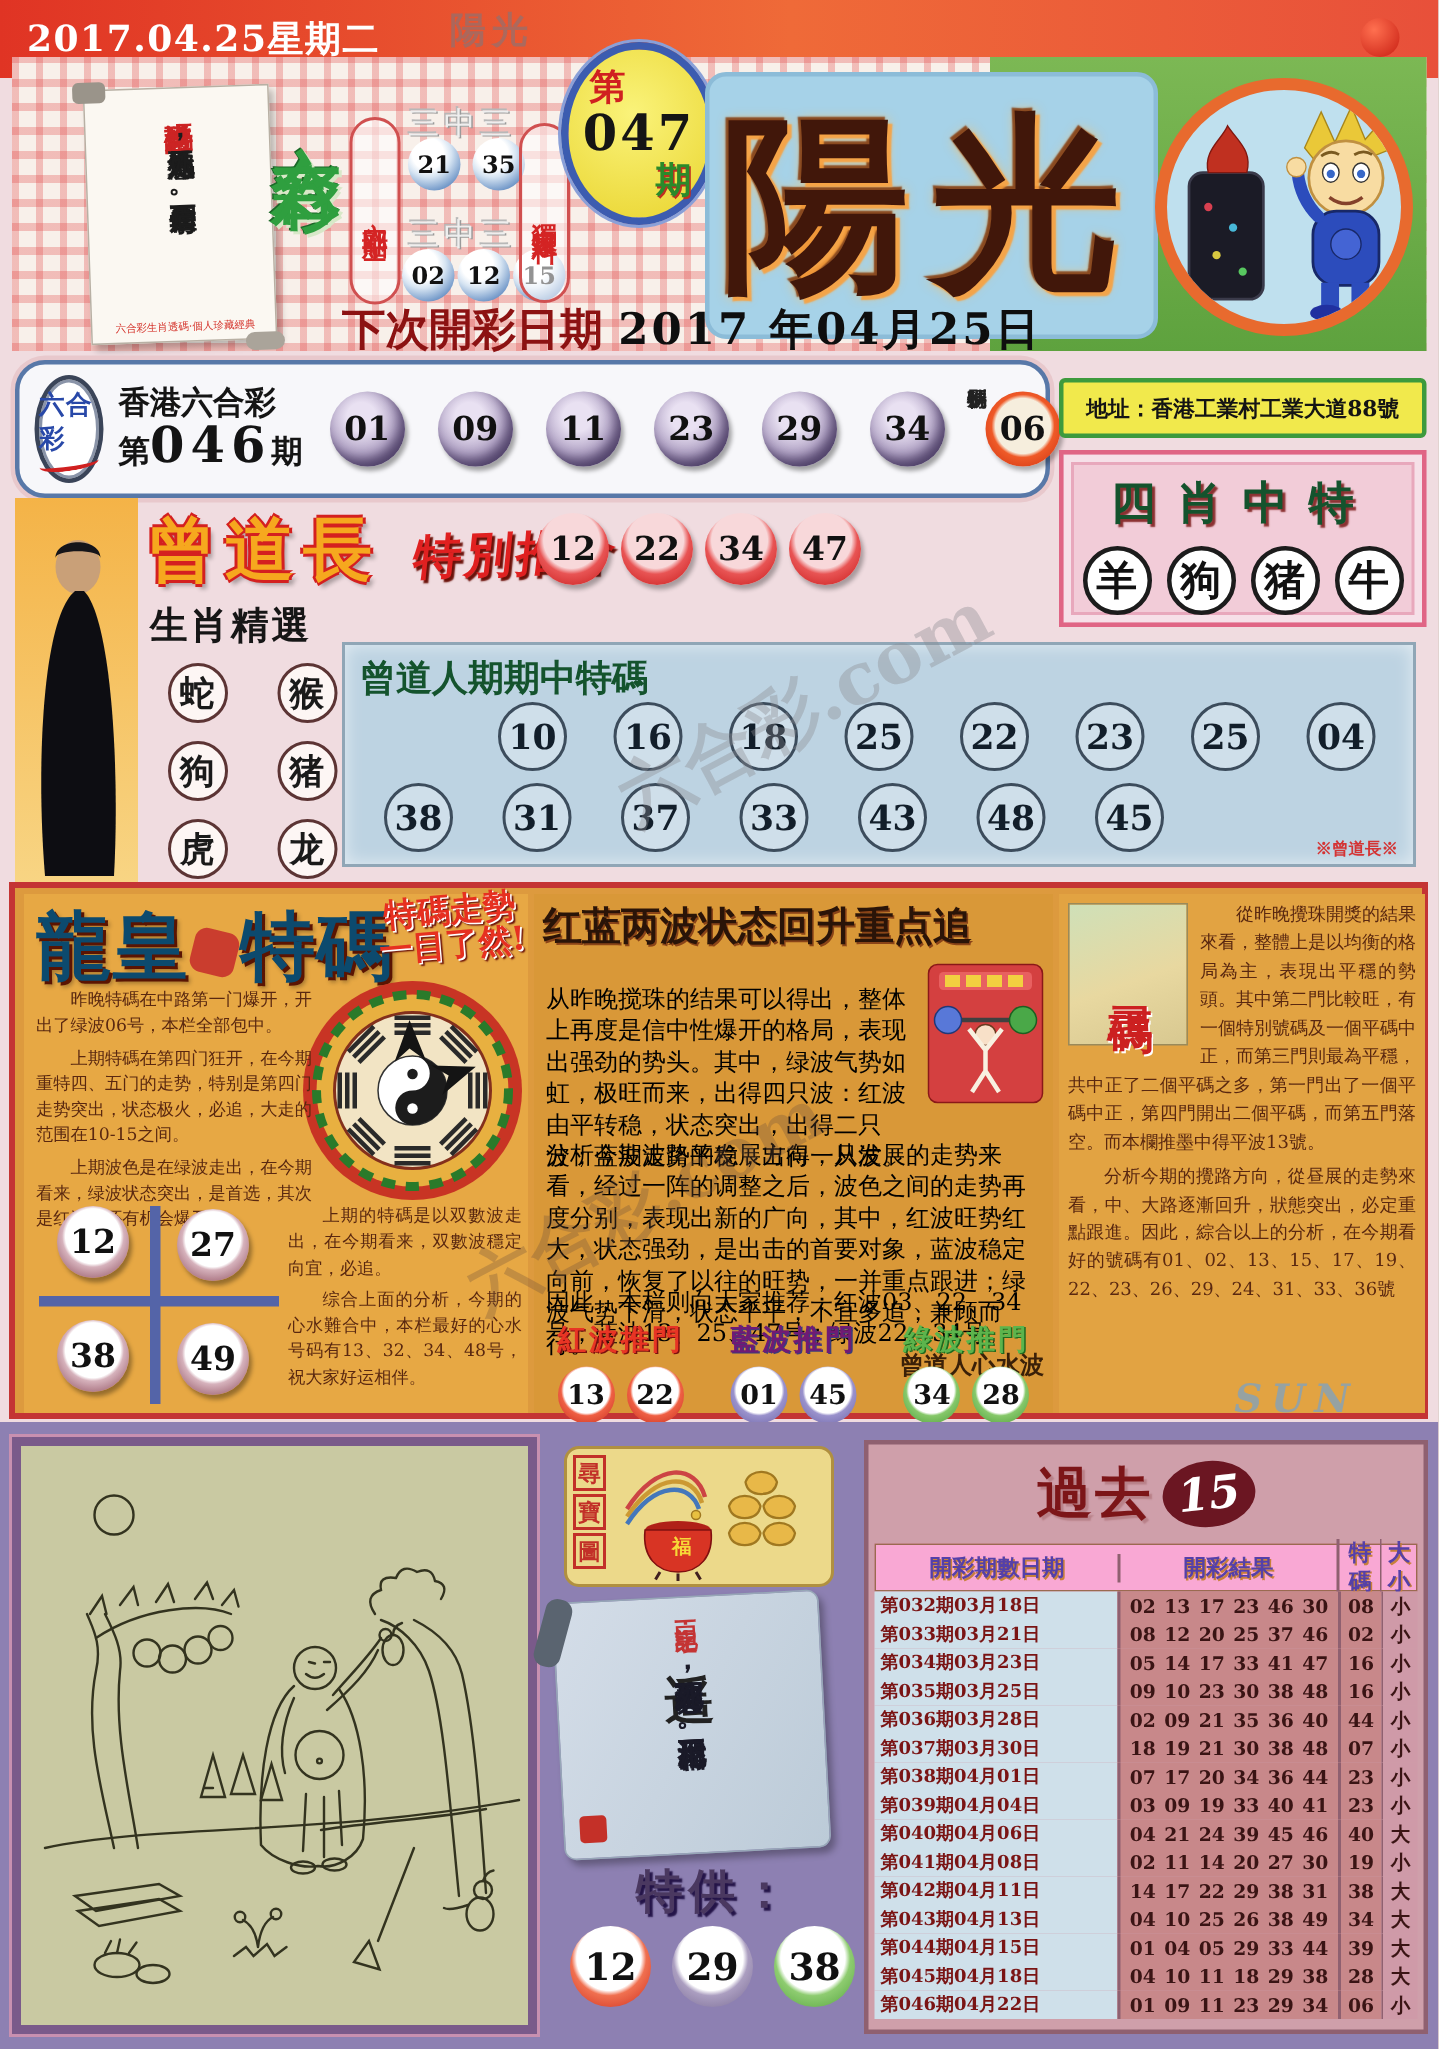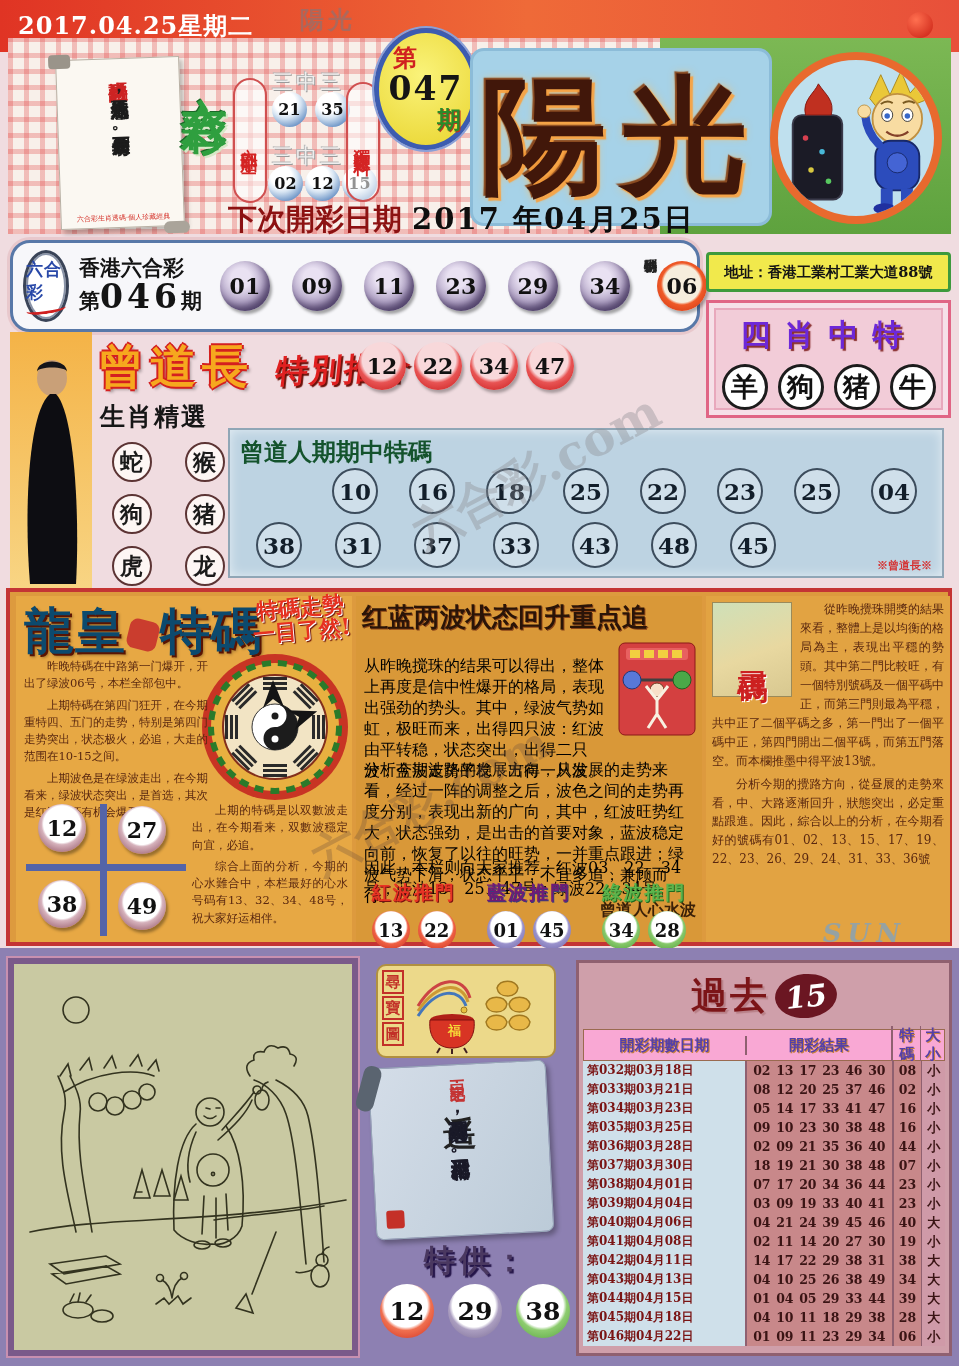--- a/index.html
+++ b/index.html
@@ -68,21 +68,21 @@
   .res-name .big{font-size:33px;letter-spacing:4px;}
   .res-balls{display:flex;gap:22px;margin-left:18px;}
   .special-label{writing-mode:vertical-rl;text-orientation:upright;font-size:13px;font-weight:bold;color:#222;
                  height:74px;margin-left:14px;line-height:1;}
   
   .address{position:absolute;left:706px;top:252px;width:245px;height:40px;background:#f1e94c;border:3px solid #3d9a3d;
            border-radius:4px;display:flex;align-items:center;justify-content:center;
            font-size:14.5px;font-weight:bold;color:#141414;}
   .sixiao{position:absolute;left:706px;top:300px;width:245px;height:118px;border:3px solid #e06585;
           background:#f2ccd8;box-shadow:inset 0 0 0 5px #f6e0e8,inset 0 0 0 7px #e8a8bc;padding-top:12px;text-align:center;}
-  .sixiao-title{color:#6d28d9;font-weight:bold;font-size:30px;letter-spacing:14px;text-shadow:2px 2px 1px #8a3030;}
+  .sixiao-title{color:#14532d;font-weight:bold;font-size:30px;letter-spacing:14px;text-shadow:2px 2px 1px #8a3030;}
   .sixiao-row{margin-top:8px;display:flex;justify-content:center;gap:10px;}
 
   
   .master{position:absolute;left:10px;top:332px;width:82px;height:258px;background:linear-gradient(180deg,#f4b347,#f8d584);}
   .zeng-name{position:absolute;left:98px;top:336px;font-size:46px;font-weight:bold;color:#f6a81e;letter-spacing:6px;
              text-shadow:2px 0 0 #d42020,-2px 0 0 #d42020,0 2px 0 #d42020,0 -2px 0 #d42020,3px 3px 3px rgba(0,0,0,.3);}
   .zeng-rec{position:absolute;left:276px;top:348px;font-size:32px;font-weight:bold;color:#e02020;
             transform:skewX(-8deg) rotate(-2deg);text-shadow:2px 2px 1px #6a1008;letter-spacing:2px;}
   .zeng-balls{position:absolute;left:358px;top:342px;display:flex;gap:8px;}
   .zodiac-title{position:absolute;left:100px;top:400px;font-size:25px;font-weight:bold;color:#161616;letter-spacing:2px;}

